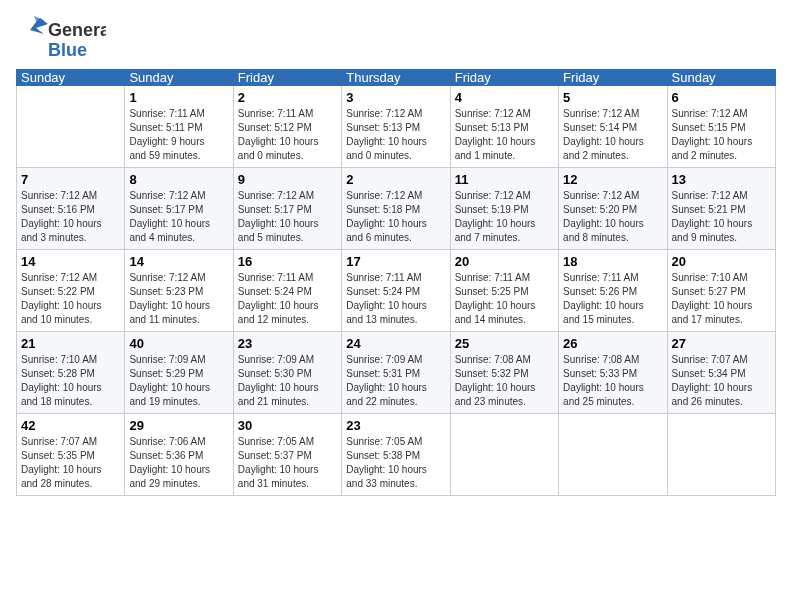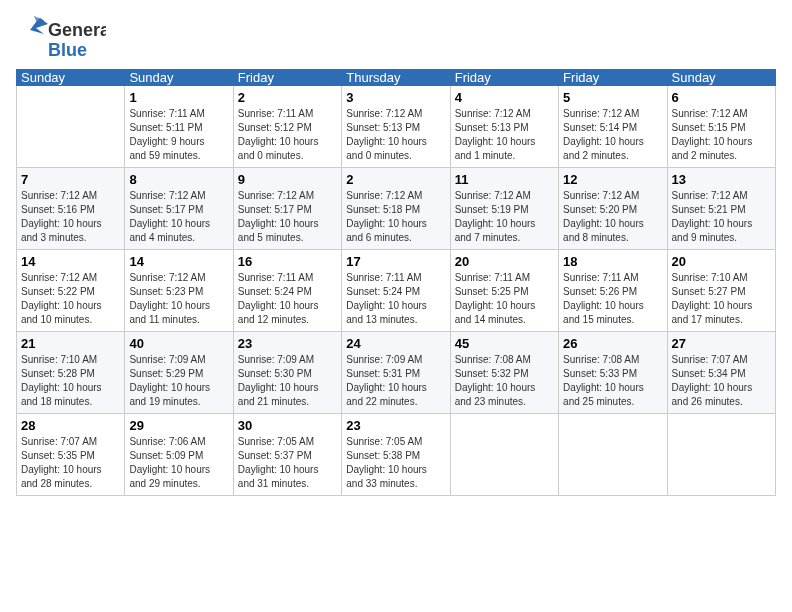--- a/index.html
+++ b/index.html
@@ -276,21 +276,21 @@
 and 21 minutes.</div>
         </td>
         <td>
           <span class="day-number">24</span>
           <div class="day-info" style="white-space: pre-line;">Sunrise: 7:09 AM
 Sunset: 5:31 PM
 Daylight: 10 hours
 and 22 minutes.</div>
         </td>
         <td>
-          <span class="day-number">45</span>
+          <span class="day-number">25</span>
           <div class="day-info" style="white-space: pre-line;">Sunrise: 7:08 AM
 Sunset: 5:32 PM
 Daylight: 10 hours
 and 23 minutes.</div>
         </td>
         <td>
           <span class="day-number">26</span>
           <div class="day-info" style="white-space: pre-line;">Sunrise: 7:08 AM
 Sunset: 5:33 PM
 Daylight: 10 hours
@@ -299,30 +299,30 @@
         <td>
           <span class="day-number">27</span>
           <div class="day-info" style="white-space: pre-line;">Sunrise: 7:07 AM
 Sunset: 5:34 PM
 Daylight: 10 hours
 and 26 minutes.</div>
         </td>
       </tr>
       <tr>
         <td>
-          <span class="day-number">28</span>
+          <span class="day-number">42</span>
           <div class="day-info" style="white-space: pre-line;">Sunrise: 7:07 AM
 Sunset: 5:35 PM
 Daylight: 10 hours
 and 28 minutes.</div>
         </td>
         <td>
           <span class="day-number">29</span>
           <div class="day-info" style="white-space: pre-line;">Sunrise: 7:06 AM
-Sunset: 5:09 PM
+Sunset: 5:36 PM
 Daylight: 10 hours
 and 29 minutes.</div>
         </td>
         <td>
           <span class="day-number">30</span>
           <div class="day-info" style="white-space: pre-line;">Sunrise: 7:05 AM
 Sunset: 5:37 PM
 Daylight: 10 hours
 and 31 minutes.</div>
         </td>

